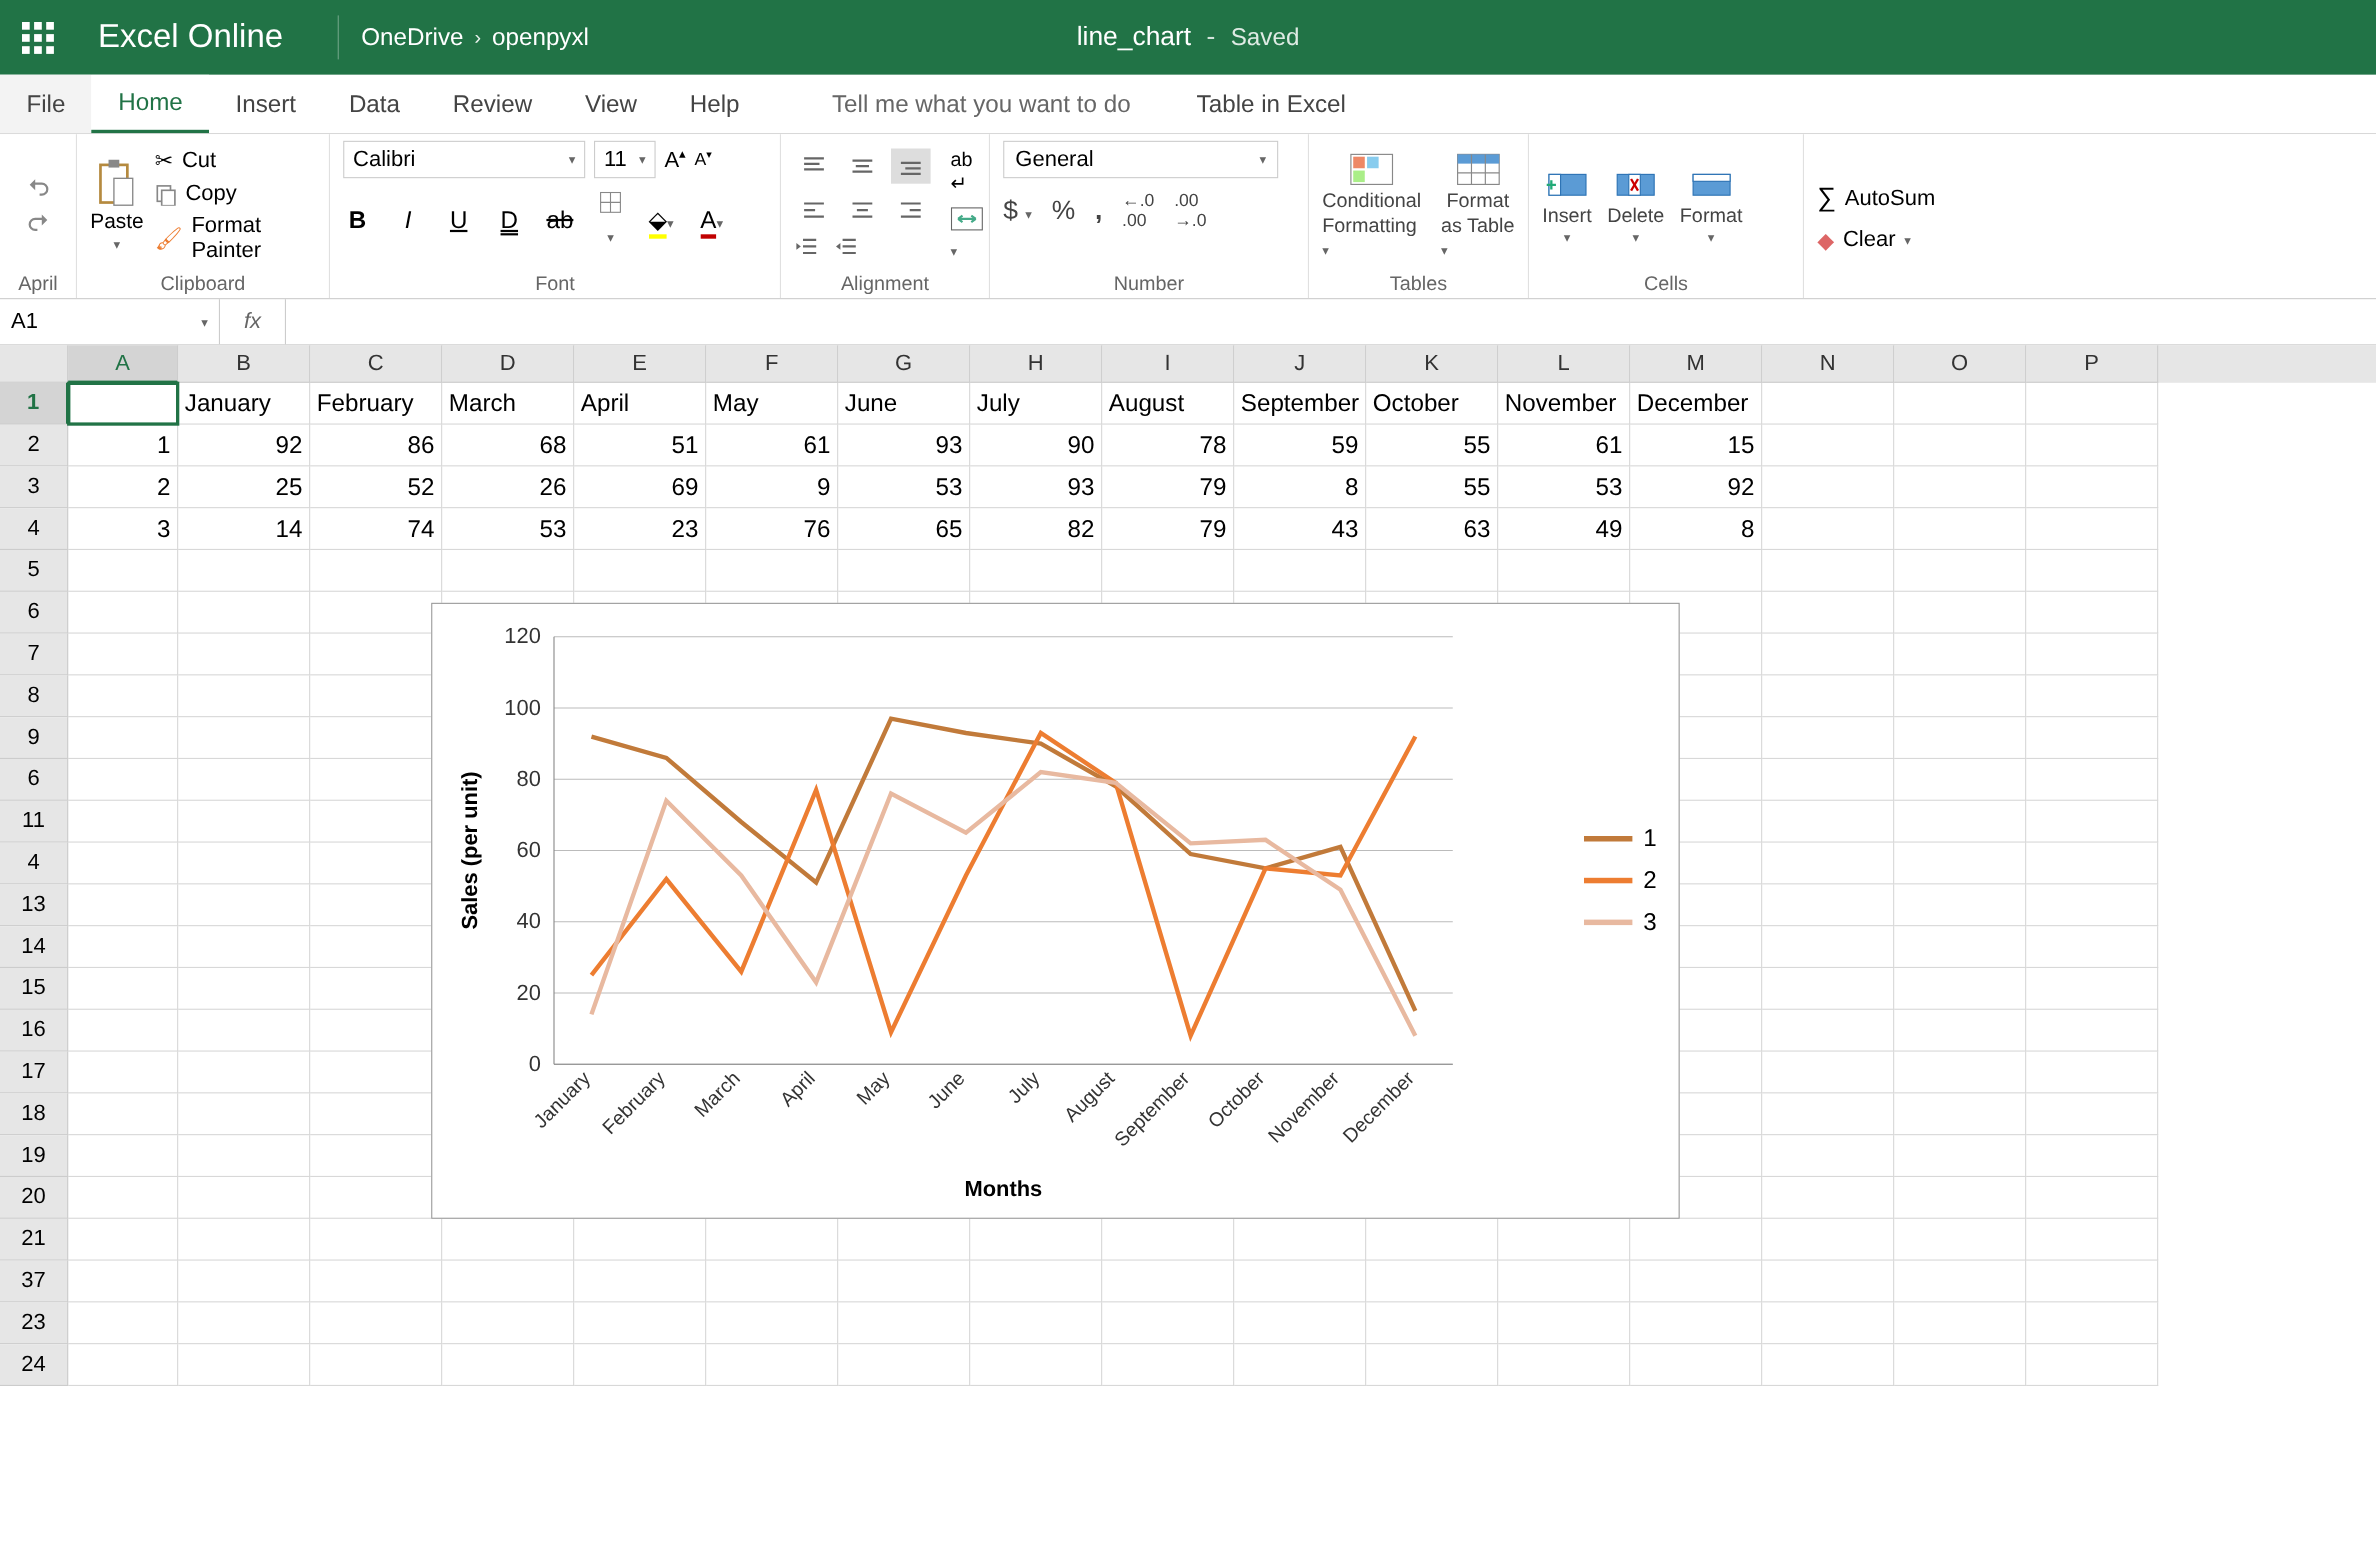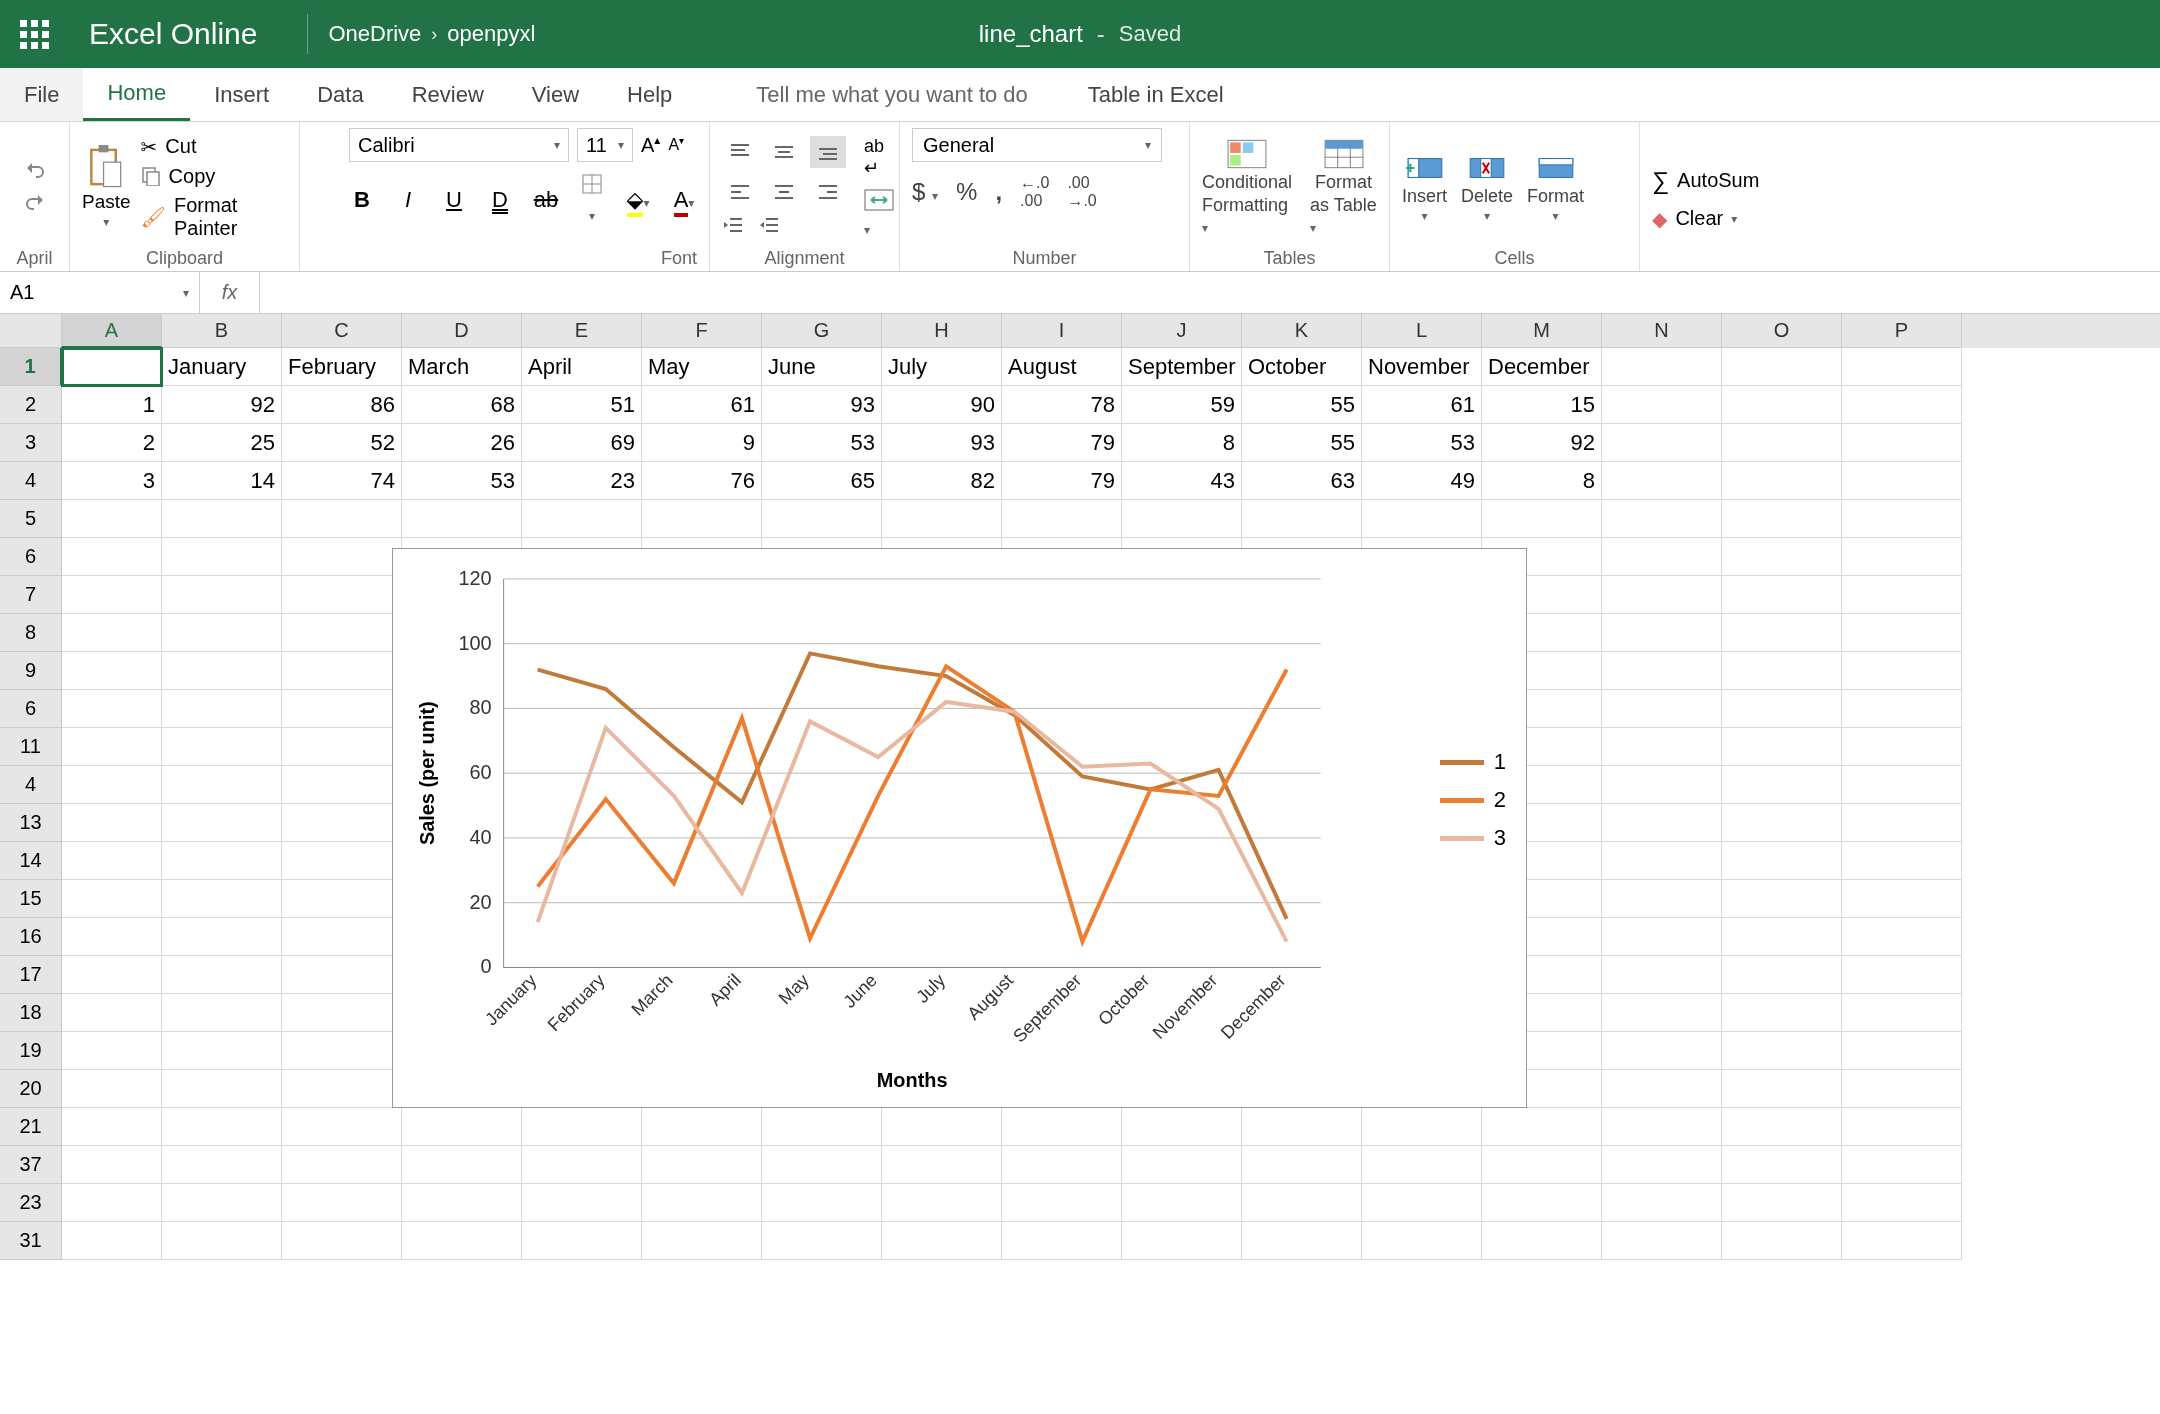--- a/index.html
+++ b/index.html
@@ -32,21 +32,21 @@
 .group-body { flex: 1; display: flex; align-items: center; gap: 10px; }
 
 .undo-group { width: 70px; }
 .undo-icons { display: flex; flex-direction: column; gap: 8px; align-items: center; justify-content: center; height: 100%; }
 
 .clip-group { width: 230px; }
 .paste-big { display: flex; flex-direction: column; align-items: center; gap: 2px; }
 .clip-right { display: flex; flex-direction: column; gap: 6px; font-size: 20px; }
 .clip-right .row { display: flex; align-items: center; gap: 8px; cursor: pointer; }
 
-.font-group { width: 410px; align-items: flex-end; }
+.font-group { width: 410px; }
 .font-top { display: flex; gap: 8px; align-items: center; }
 .font-sel { border: 1px solid #ccc; height: 34px; display: flex; align-items: center; padding: 0 8px; font-size: 20px; background: #fff; }
 .font-name { width: 220px; justify-content: space-between; }
 .font-size { width: 56px; justify-content: space-between; }
 .font-btn-row { display: flex; gap: 20px; align-items: center; margin-top: 12px; }
 .fb { width: 26px; text-align: center; cursor: pointer; font-size: 22px; }
 
 .align-group { width: 190px; }
 .align-grid { display: grid; grid-template-columns: repeat(3, 36px); grid-template-rows: repeat(2, 32px); gap: 8px; }
 .abox { border: none; display: flex; align-items: center; justify-content: center; cursor: pointer; }
@@ -428,21 +428,21 @@
         <div class="rh">14</div>
         <div class="rh">15</div>
         <div class="rh">16</div>
         <div class="rh">17</div>
         <div class="rh">18</div>
         <div class="rh">19</div>
         <div class="rh">20</div>
         <div class="rh">21</div>
         <div class="rh">37</div>
         <div class="rh">23</div>
-        <div class="rh">31</div>
+        <div class="rh">24</div>
       </div>
     <div class="cells" id="cells">
 
     <div class="row">
           <div class="cell selected" style="width: 100px;"></div>
           <div class="cell" style="width: 120px;">January</div>
           <div class="cell" style="width: 120px;">February</div>
           <div class="cell" style="width: 120px;">March</div>
           <div class="cell" style="width: 120px;">April</div>
           <div class="cell" style="width: 120px;">May</div>

